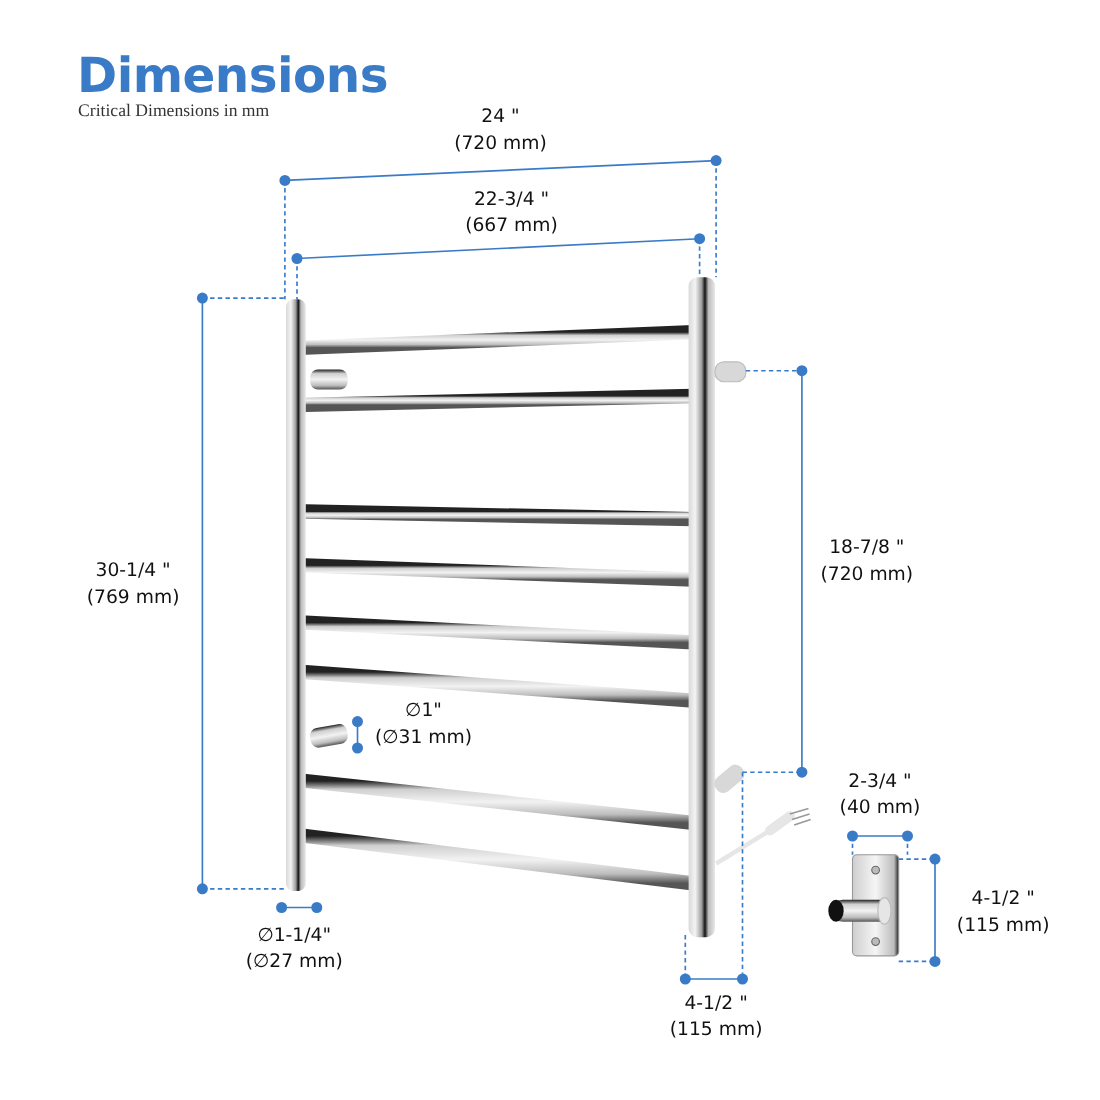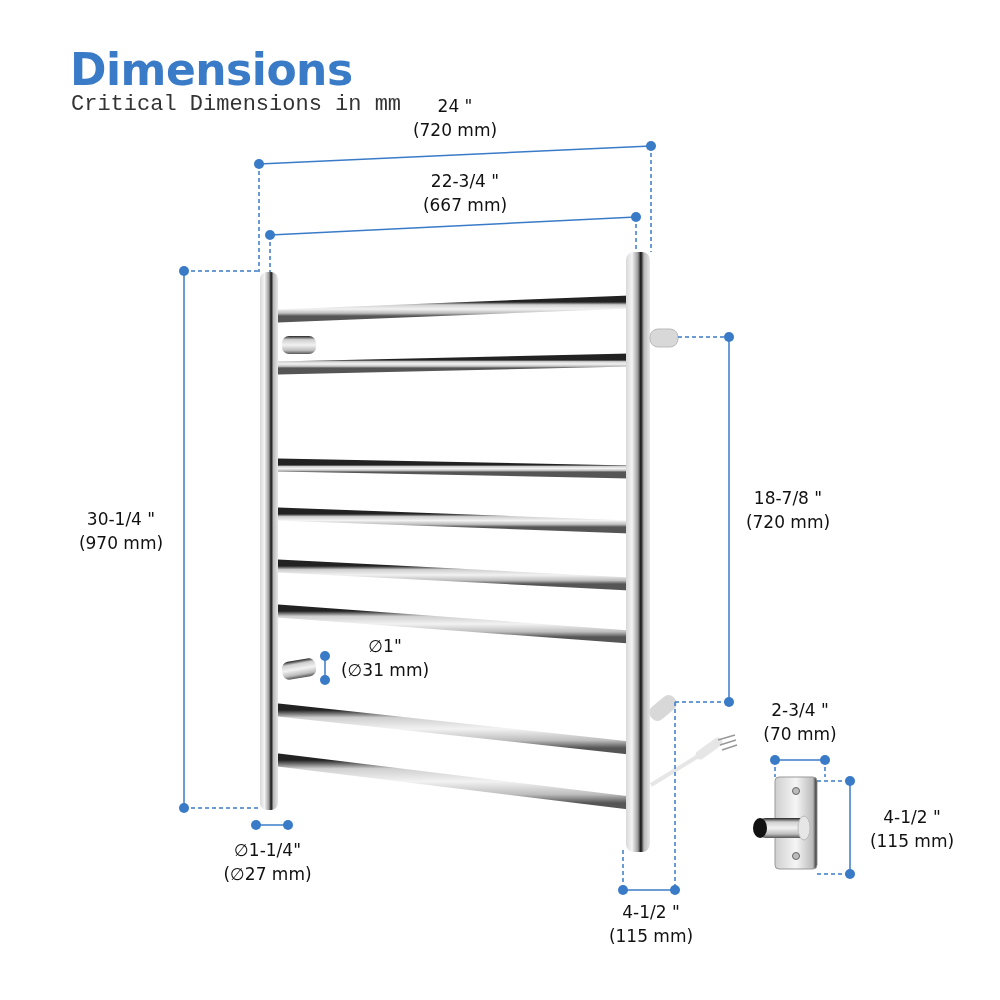--- a/index.html
+++ b/index.html
@@ -1,18 +1,18 @@
 <!DOCTYPE html>
 <html><head>
 <meta charset="utf-8">
 <style>
   html, body { margin:0; padding:0; background:#ffffff; }
   body { width:1000px; height:1000px; position:relative; overflow:hidden; font-family:"Liberation Sans", sans-serif; }
   .title { position:absolute; left:70px; top:44px; font-size:44px; font-weight:bold; color:#3a7bc8; font-family:"DejaVu Sans", sans-serif; letter-spacing:-0.5px; }
-  .subtitle { position:absolute; left:71px; top:92px; font-size:22px; color:#333; font-family:Liberation Mono, monospace; font-weight:300; }
+  .subtitle { position:absolute; left:71px; top:92px; font-size:16px; color:#333; font-family:Liberation Serif, serif; font-weight:300; }
   .label { position:absolute; text-align:center; font-size:17px; color:#111; line-height:24px; font-family:"DejaVu Sans", sans-serif; white-space:nowrap; }
   svg { position:absolute; left:0; top:0; }
 </style>
 </head>
 <body>
 
 <div class="title">Dimensions</div>
 <div class="subtitle">Critical Dimensions in mm</div>
 
 <svg width="1000" height="1000" viewBox="0 0 1000 1000">
@@ -134,38 +134,38 @@
 <div class="label" style="left:400px; top:94px; width:110px;">
   <div>24 "</div>
   <div>(720 mm)</div>
 </div>
 <div class="label" style="left:400px; top:169px; width:130px;">
   <div>22-3/4 "</div>
   <div>(667 mm)</div>
 </div>
 <div class="label" style="left:66px; top:507px; width:110px;">
   <div>30-1/4 "</div>
-  <div>(970 mm)</div>
+  <div>(769 mm)</div>
 </div>
 <div class="label" style="left:733px; top:486px; width:110px;">
   <div>18-7/8 "</div>
   <div>(720 mm)</div>
 </div>
 <div class="label" style="left:330px; top:634px; width:110px;">
   <div>∅1"</div>
   <div>(∅31 mm)</div>
 </div>
 <div class="label" style="left:210px; top:838px; width:115px;">
   <div>∅1-1/4"</div>
   <div>(∅27 mm)</div>
 </div>
 <div class="label" style="left:596px; top:900px; width:110px;">
   <div>4-1/2 "</div>
   <div>(115 mm)</div>
 </div>
 <div class="label" style="left:750px; top:698px; width:100px;">
   <div>2-3/4 "</div>
-  <div>(70 mm)</div>
+  <div>(40 mm)</div>
 </div>
 <div class="label" style="left:862px; top:805px; width:100px;">
   <div>4-1/2 "</div>
   <div>(115 mm)</div>
 </div>
 
 </body></html>

